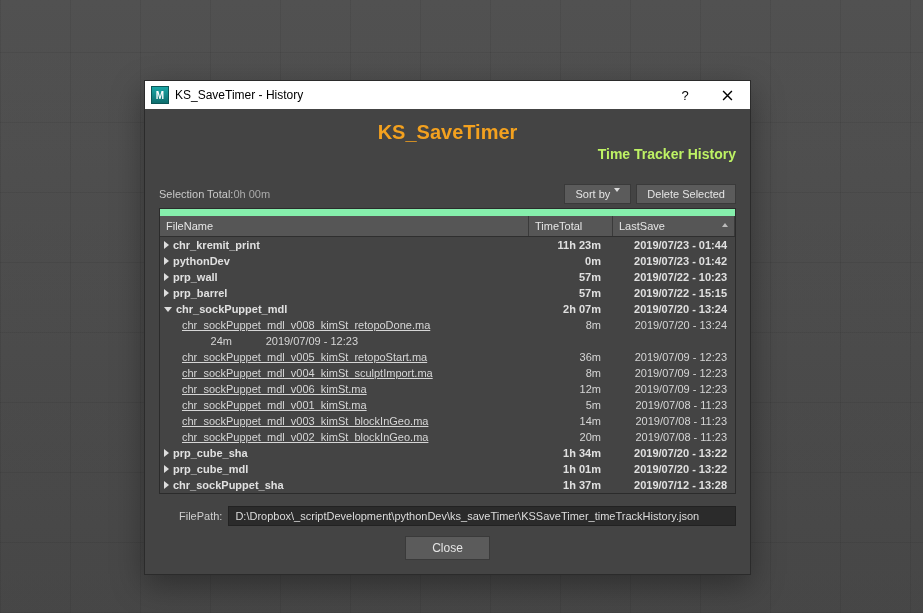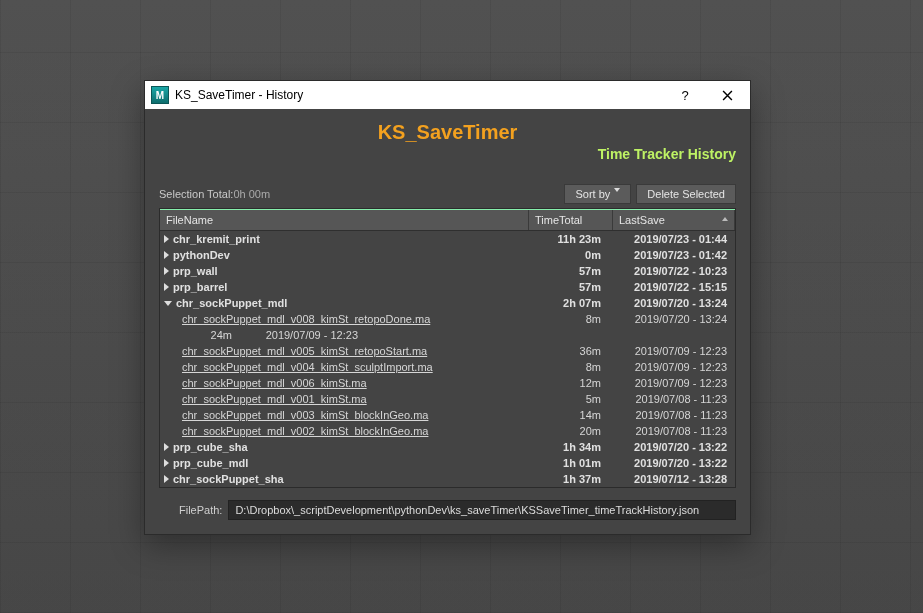--- a/index.html
+++ b/index.html
@@ -98,21 +98,21 @@
   .btn .caret {
     width:0;height:0;border-left:3px solid transparent;border-right:3px solid transparent;border-top:4px solid #ddd;
   }
   .table {
     background: #444444;
     border: 1px solid #2b2b2b;
   }
   .thead {
     display:flex;
     background: #565656;
-    border-top: 1px solid #86efac;
+    border-top: 7px solid #86efac;
     border-bottom: 1px solid #2f2f2f;
     height: 20px;
   }
   .thead .th {
     display:flex; align-items:center;
     font-size: 11px;
     color: #e5e5e5;
     padding: 0 6px;
     border-right: 1px solid #3a3a3a;
     box-sizing: border-box;
@@ -367,15 +367,18 @@
               <div class="cell-save">2019/07/12 - 13:28</div>
             </div>
           </div>
       </div>
 
       <div class="filepath-row">
         <span class="filepath-label">FilePath:</span>
         <input class="filepath-input" type="text" readonly="" value="D:\Dropbox\_scriptDevelopment\pythonDev\ks_saveTimer\KSSaveTimer_timeTrackHistory.json" style="">
       </div>
 
+      <div class="close-row">
+        <div class="close-btn">Close</div>
+      </div>
     </div>
   </div>
 </div>
 
 </body></html>

